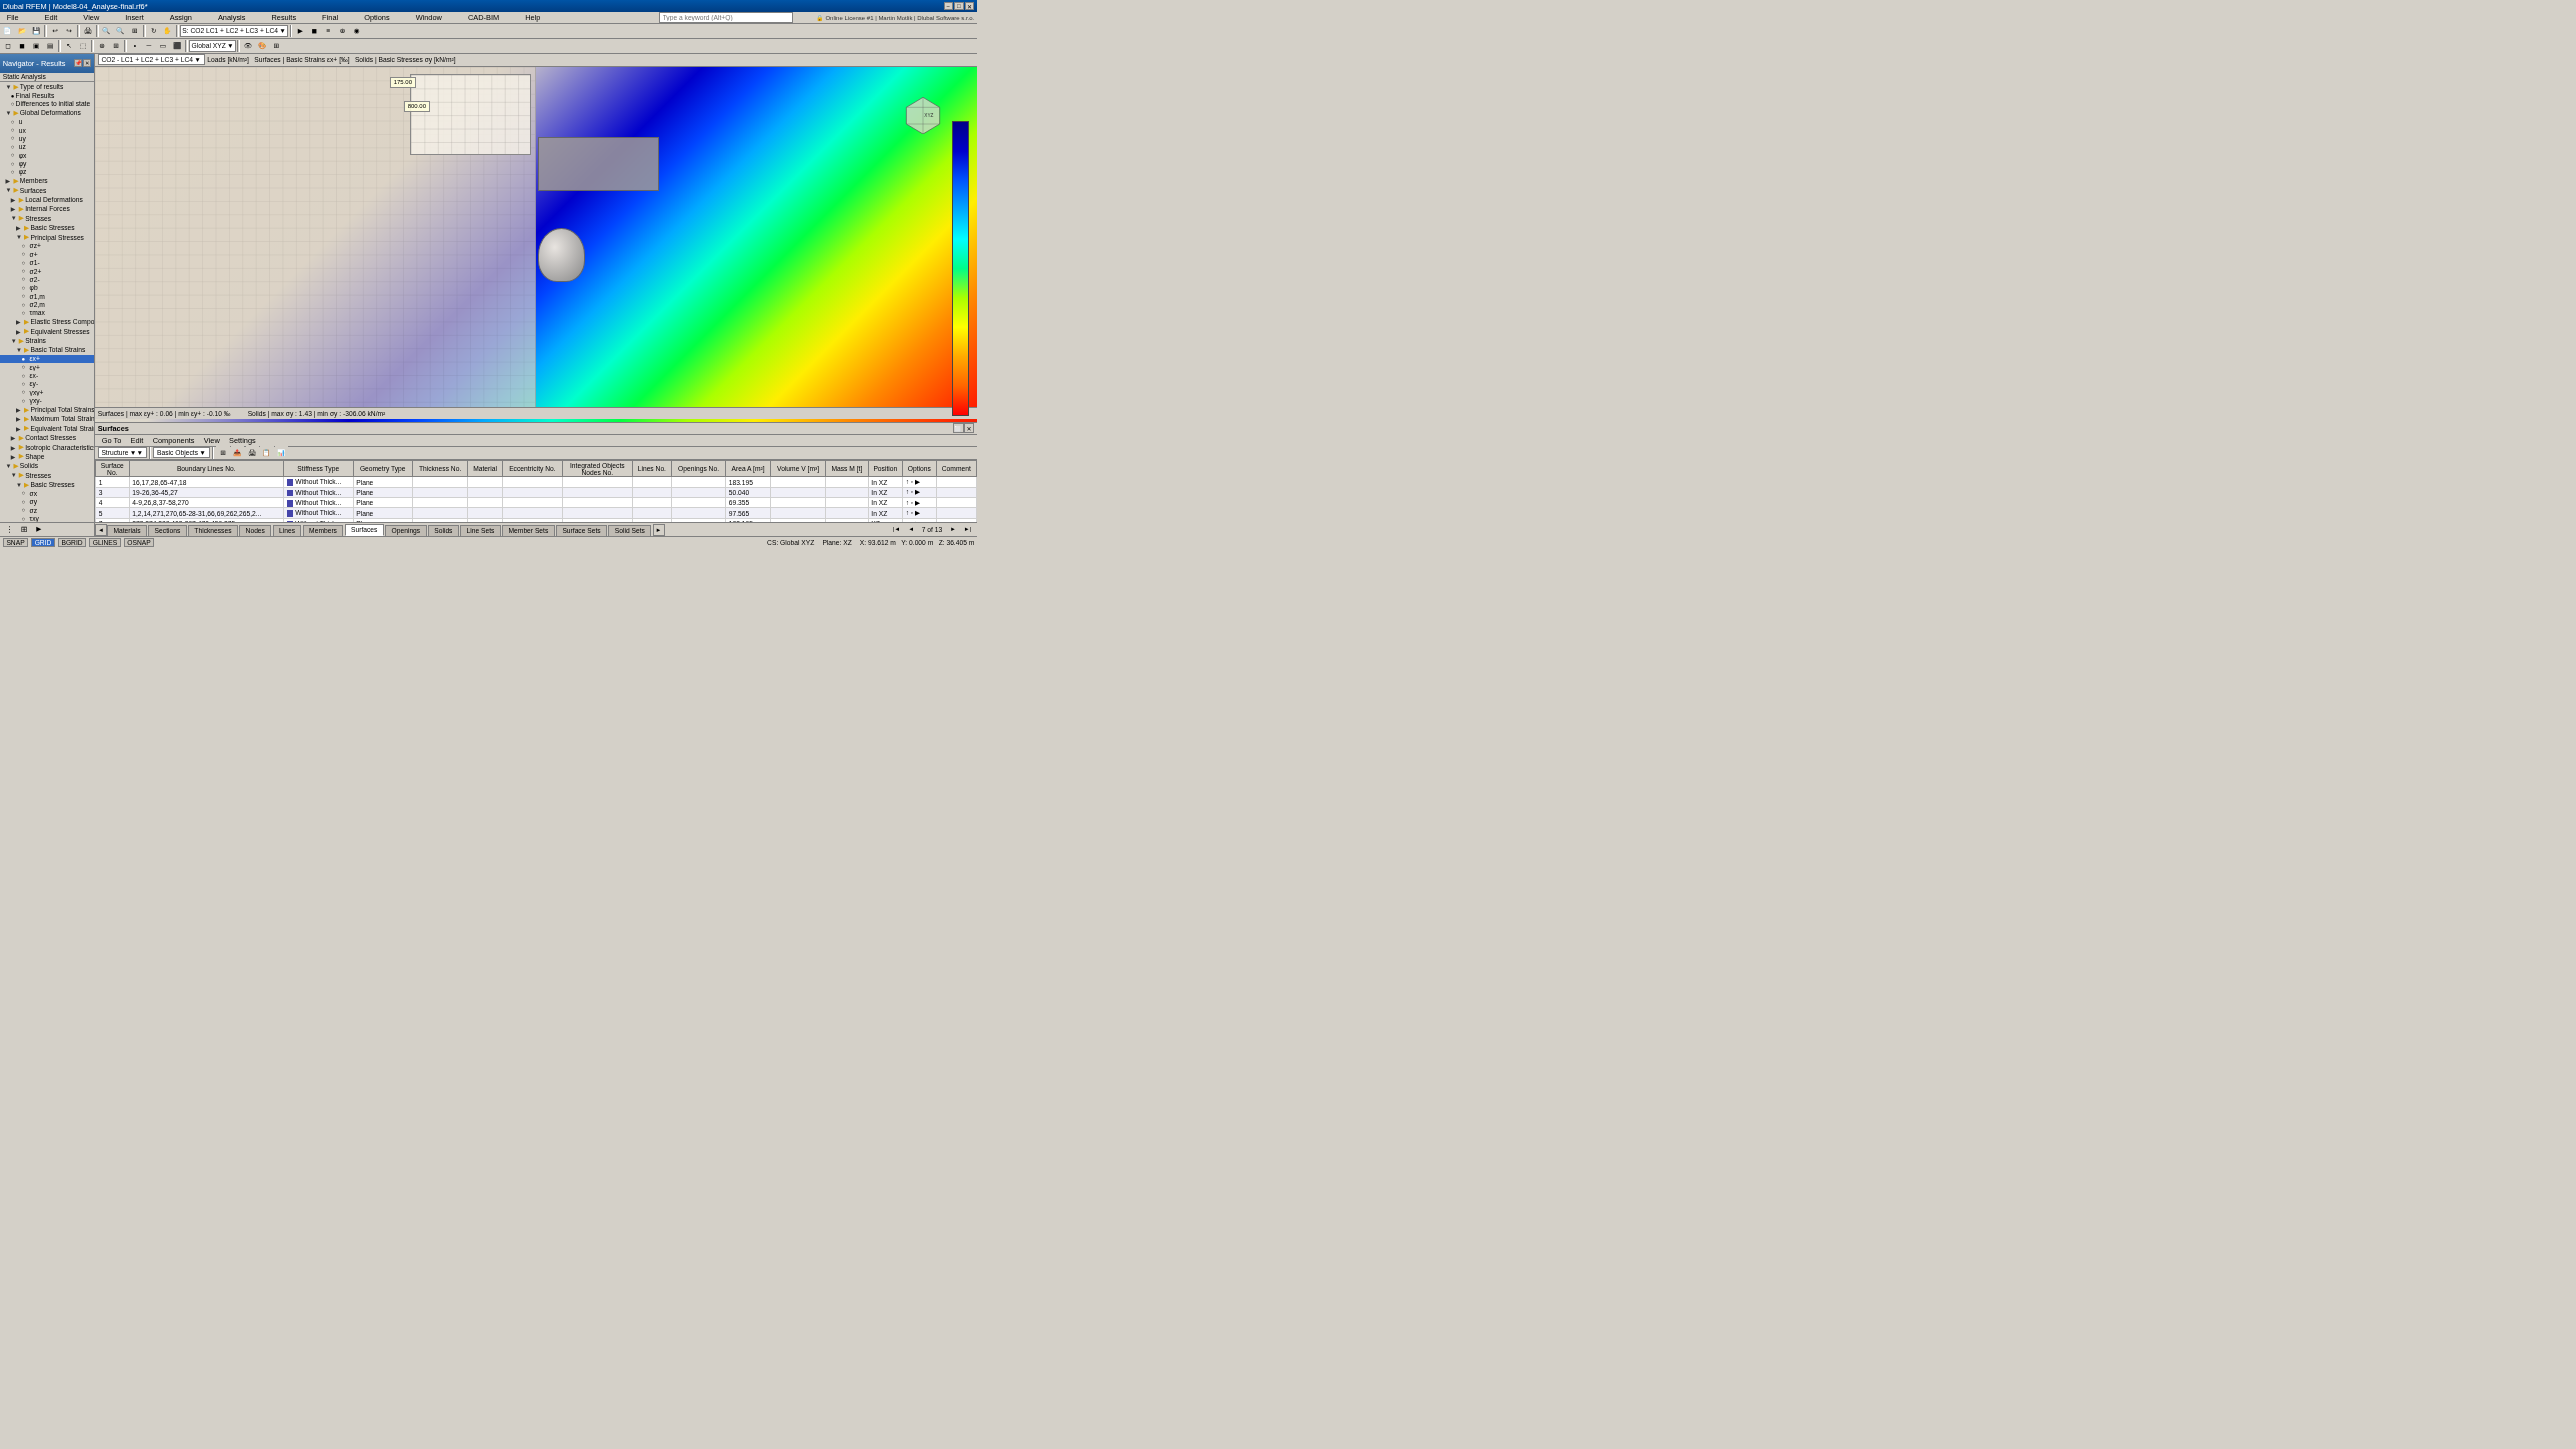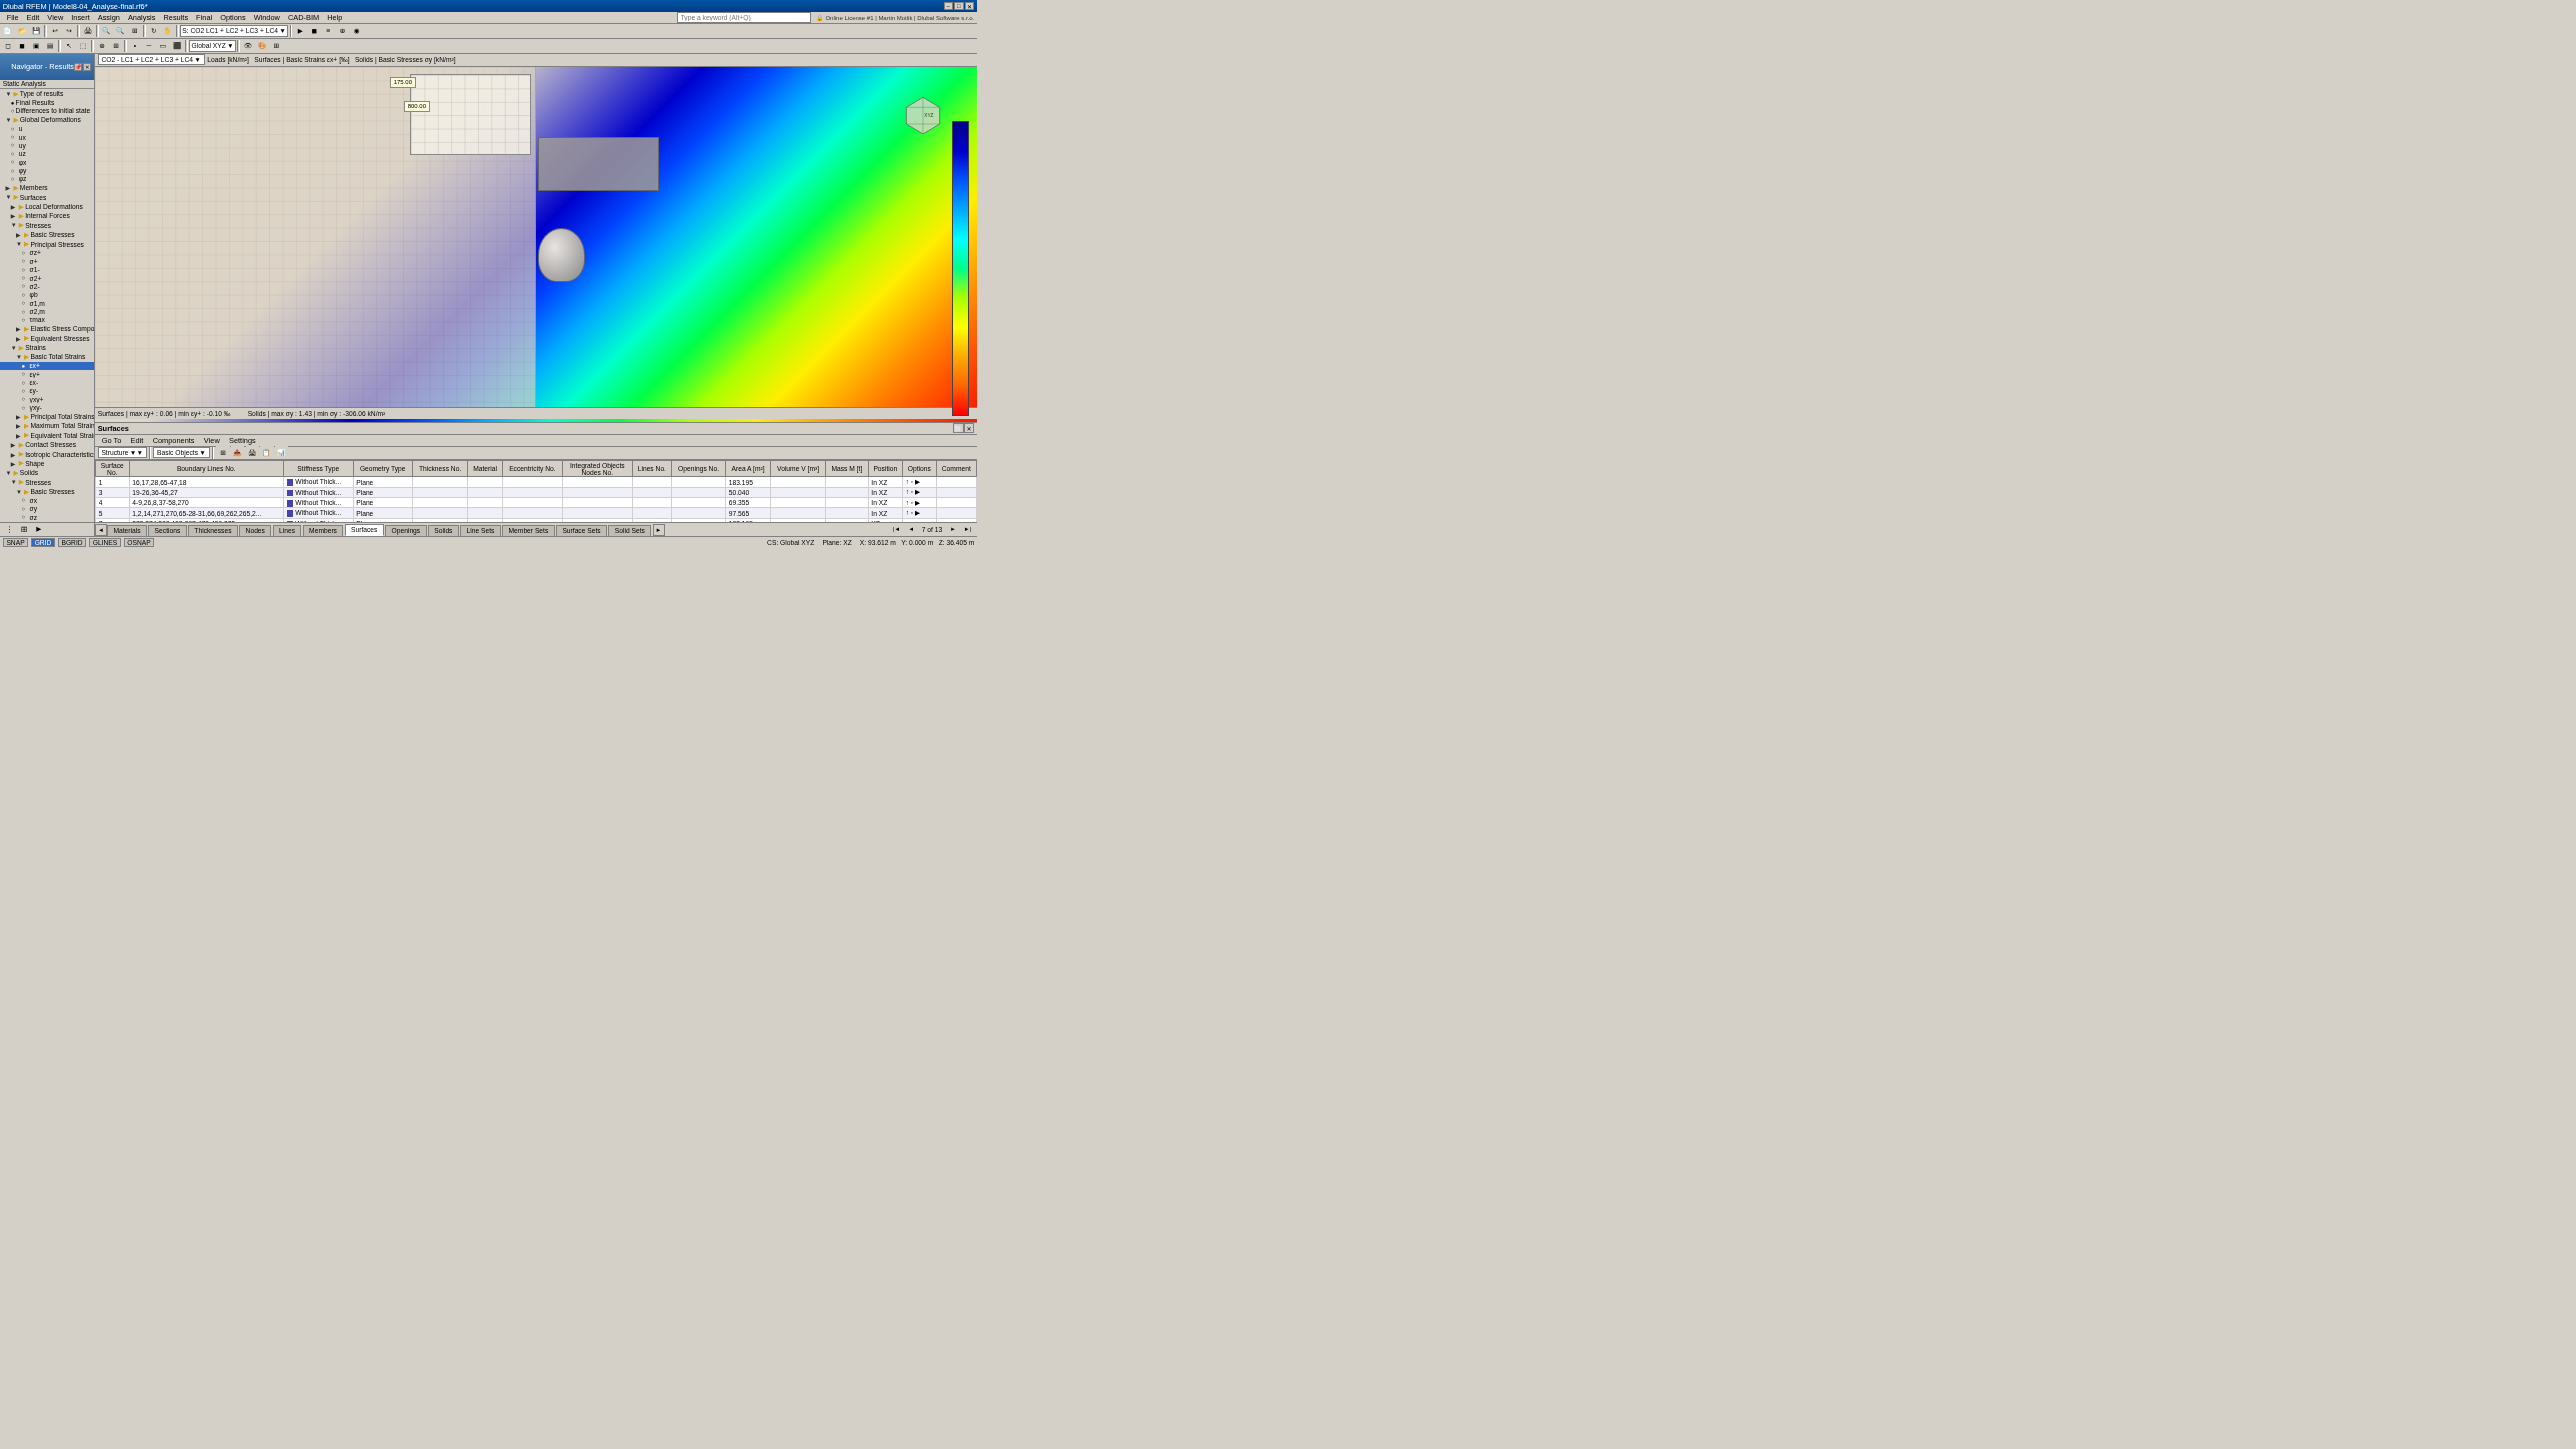--- a/index.html
+++ b/index.html
@@ -38,21 +38,21 @@
     }
 
     
     #menu-bar {
       background: #d4d0c8;
       height: 12px;
       display: flex;
       align-items: center;
       padding: 0 2.7px;
       border-bottom: 0.7px solid #808080;
-      gap: 0;
+      gap: 18px;
     }
     .menu-item {
       padding: 0.7px 4px;
       cursor: pointer;
       font-size: 7.4px;
     }
 
     
     .toolbar-row {
       background: #d4d0c8;
@@ -113,22 +113,22 @@
       overflow: hidden;
       flex-shrink: 0;
     }
     #navigator-header {
       background: linear-gradient(to bottom, #4a7fb5, #2a5f9a);
       color: white;
       padding: 1.3px 2.7px;
       font-size: 7.4px;
       display: flex;
       align-items: center;
-      justify-content: flex-end;
-      height: 26px;
+      justify-content: space-between;
+      height: 19px;
     }
     #navigator-body {
       overflow-y: auto;
       flex: 1;
       font-size: 6.7px;
     }
     .nav-item {
       padding: 0.7px 1.3px;
       display: flex;
       align-items: center;

